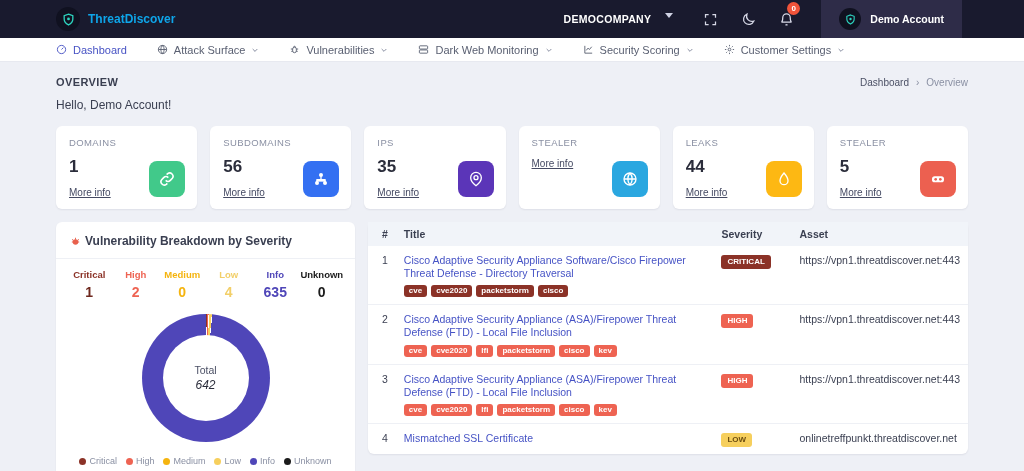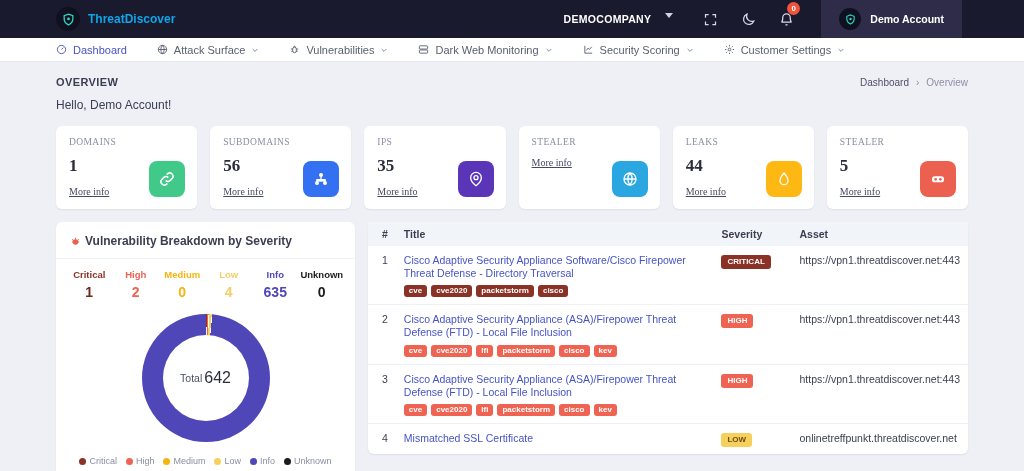--- a/index.html
+++ b/index.html
@@ -27,44 +27,44 @@
 
   
   .content { padding:14px 56px 0 56px; }
   .page-head { display:flex; align-items:center; }
   .page-title { font-size:11px; font-weight:bold; color:#3a3f51; letter-spacing:.4px; }
   .breadcrumb { margin-left:auto; font-size:10px; color:#8a90a3; display:flex; gap:7px; align-items:center; }
   .breadcrumb .bc-parent { color:#4b5065; cursor:pointer; }
   .greeting { font-size:12px; margin-top:10px; color:#3a3f51; }
 
   
-  .stat-row { display:flex; gap:13px; margin-top:14px;font-family:Liberation Serif, serif; }
+  .stat-row { display:flex; gap:13px; margin-top:14px; }
   .stat-card { flex:1; background:#fff; border-radius:6px; box-shadow:0 1px 2px rgba(20,20,40,.07); padding:11px 13px 12px 13px; position:relative; height:83px; }
   .stat-label { font-size:9.5px; color:#8a90a3; letter-spacing:.4px; }
   .stat-value { font-size:17px; font-weight:bold; color:#2b2d3b; margin-top:9px; }
   .stat-link { font-size:10px; color:#454a63; text-decoration:underline; margin-top:10px; display:inline-block; cursor:pointer; }
   .stat-icon { position:absolute; right:12px; bottom:12px; width:36px; height:36px; border-radius:8px; display:flex; align-items:center; justify-content:center; }
 
   
   .lower-row { display:flex; gap:13px; margin-top:13px; align-items:flex-start; }
   .panel { background:#fff; border-radius:6px; box-shadow:0 1px 2px rgba(20,20,40,.07); }
   .panel-head { display:flex; align-items:center; gap:4px; padding:12px 14px 10px 14px; border-bottom:1px solid #eef0f5; }
   .panel-title { font-size:12px; font-weight:bold; color:#3a3f51; }
 
   
   .severity-panel { width:299px; flex:none; }
   .sev-stats { display:flex; padding:10px 10px 4px 10px; }
   .sev-stat { flex:1; text-align:center; }
   .sev-stat-label { font-size:9.5px; font-weight:bold; }
   .sev-stat-value { font-size:14px; font-weight:bold; margin-top:4px; }
   .donut-wrap { display:flex; justify-content:center; margin-top:10px; }
   .donut { width:128px; height:128px; border-radius:50%; position:relative; }
-  .donut-hole { position:absolute; left:21px; top:21px; width:86px; height:86px; background:#fff; border-radius:50%; display:flex; flex-direction:row; align-items:center; justify-content:center; gap:2px; }
+  .donut-hole { position:absolute; left:21px; top:21px; width:86px; height:86px; background:#fff; border-radius:50%; display:flex; flex-direction:column; align-items:center; justify-content:center; gap:2px; }
   .donut-total-label { font-size:10.5px; color:#4b5065; }
-  .donut-total-value { font-size:16px; color:#2b2d3b; }
+  .donut-total-value { font-size:12px; color:#2b2d3b;font-style:italic; }
   .legend { display:flex; justify-content:center; gap:9px; padding:14px 6px 14px 6px; flex-wrap:nowrap; }
   .legend-item { display:flex; align-items:center; gap:3px; font-size:9px; color:#8a90a3; }
   .legend-dot { width:7px; height:7px; border-radius:50%; flex:none; }
 
   
   .vuln-panel { flex:1; }
   .vtable { width:100%; border-collapse:collapse; }
   .vtable thead th { background:#f1f4f9; font-size:10.5px; font-weight:bold; color:#3a3f51; text-align:left; padding:6px 8px; }
   .vtable th.col-num { width:26px; padding-left:14px; }
   .vtable th.col-sev { width:78px; }

